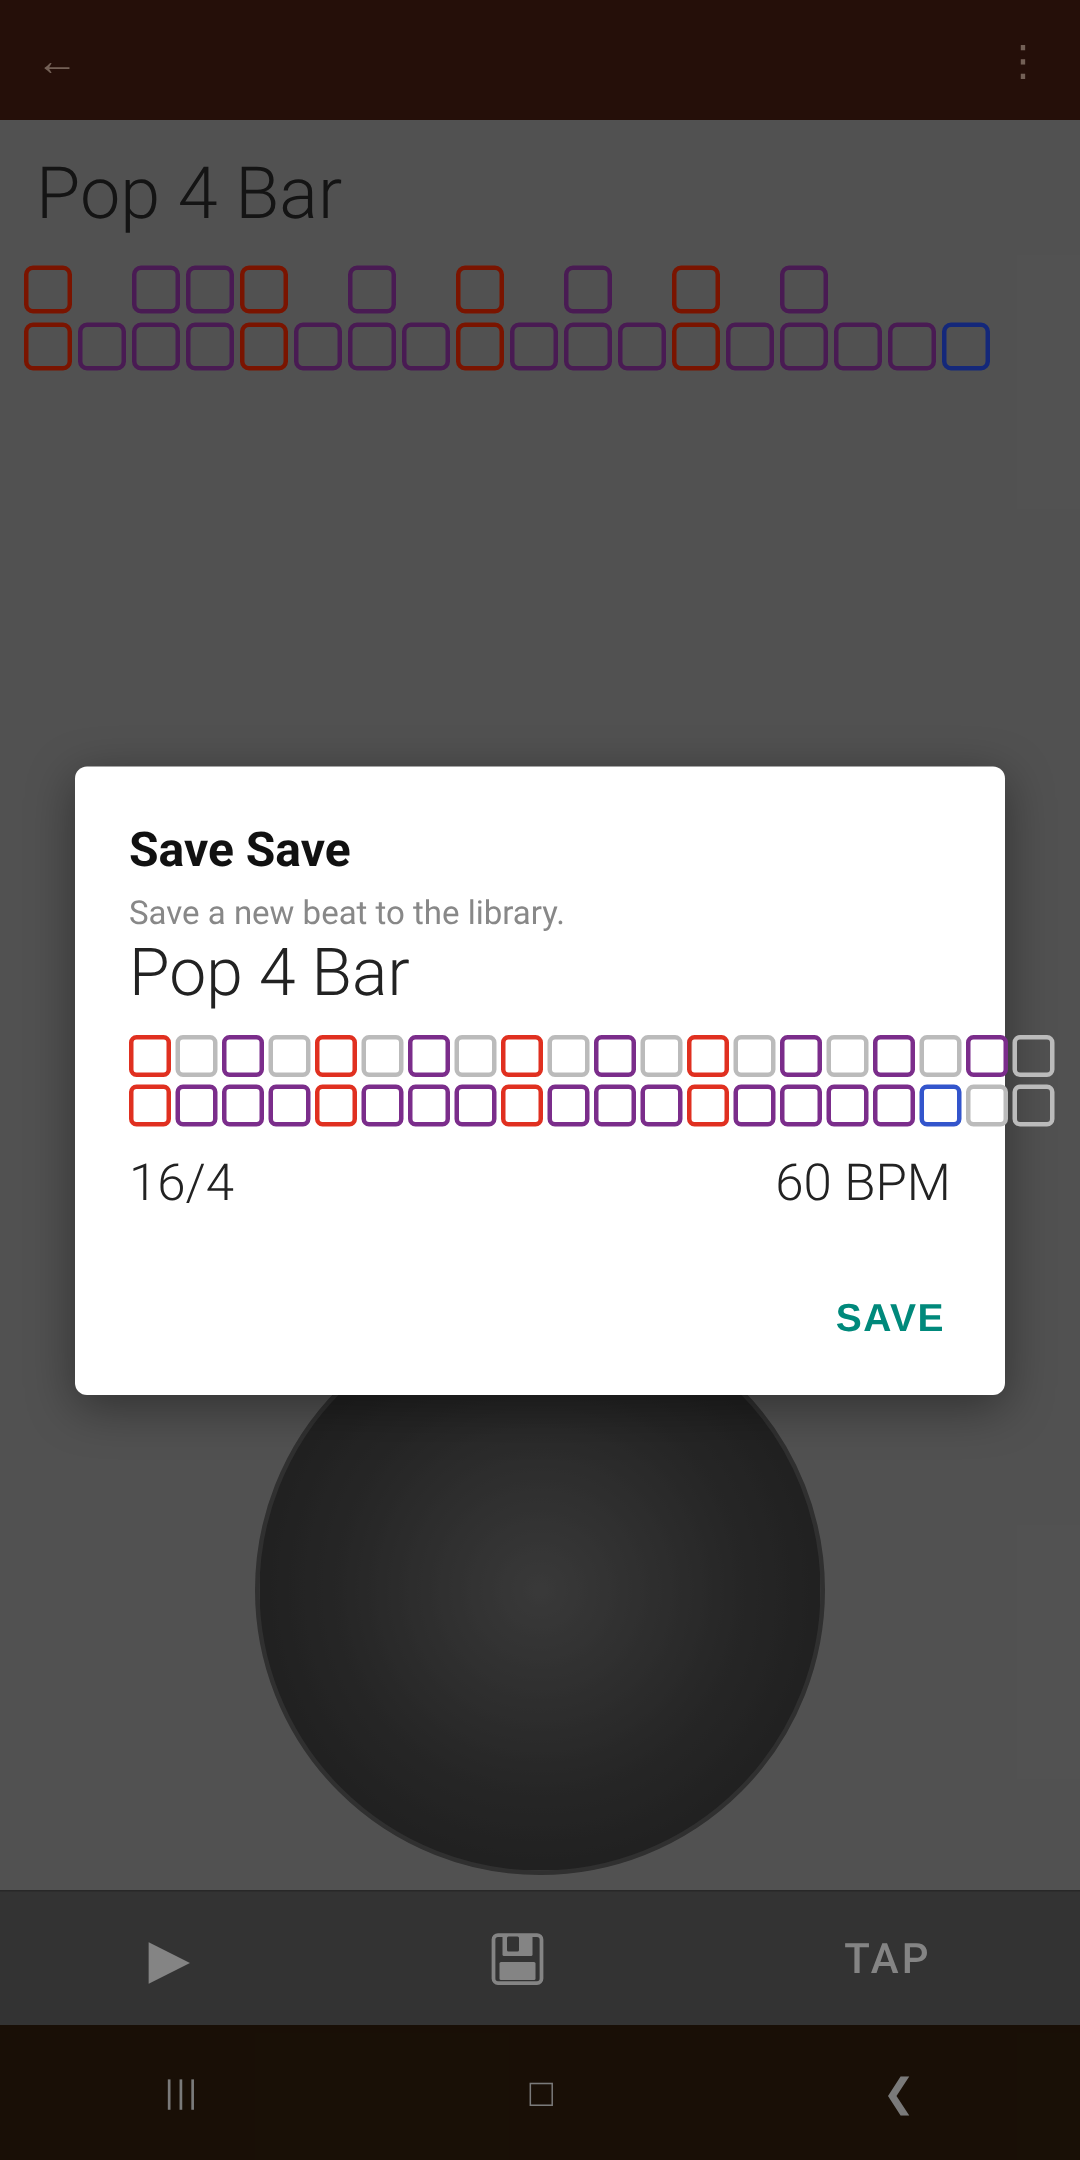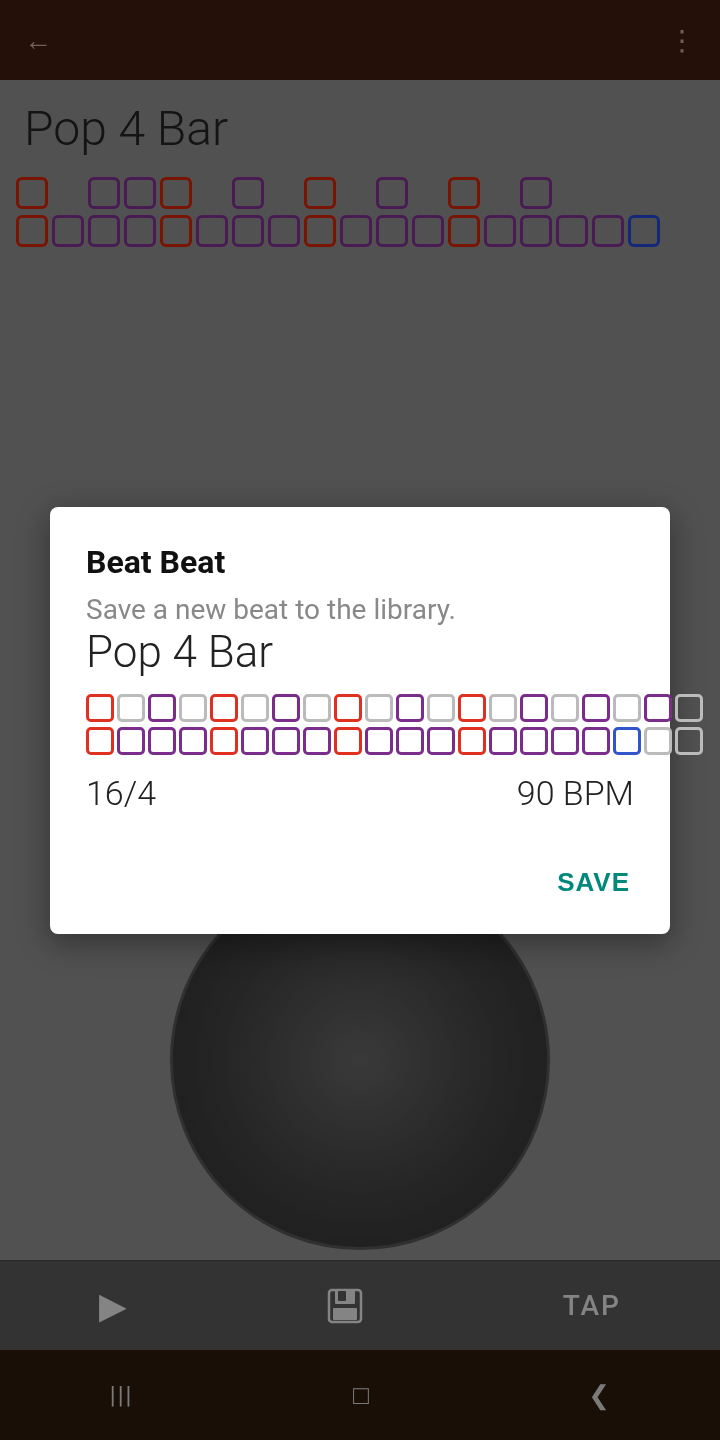--- a/index.html
+++ b/index.html
@@ -155,21 +155,21 @@
     }
 
     .dialog-title {
       font-size: 32px;
       font-weight: 700;
       color: #111111;
       margin-bottom: 12px;
     }
 
     .dialog-subtitle {
-      font-size: 28px;
+      font-size: 22px;
       color: #888888;
       font-weight: 400;
     }
 
     .dialog-beat-name {
       font-size: 44px;
       font-weight: 300;
       color: #222222;
       margin-bottom: 16px;
     }
@@ -307,21 +307,21 @@
 </div>
 
 <div class="nav-bar">
   <span class="nav-icon" style="font-size:24px; letter-spacing:2px;">|||</span>
   <span class="nav-icon" style="font-size:26px;">□</span>
   <span class="nav-icon" style="font-size:26px;">❮</span>
 </div>
 
 <div class="overlay">
   <div class="dialog">
-    <div class="dialog-title">Beat Beat</div>
+    <div class="dialog-title">Save Save</div>
     <div class="dialog-subtitle">Save a new beat to the library.</div>
     <div class="dialog-beat-name">Pop 4 Bar</div>
 
     <div class="dialog-beat-grid" id="dialog-grid">
         <div class="dialog-beat-row">
           <div class="dialog-beat-cell" style="border-color: rgb(224, 48, 32);"></div>
           <div class="dialog-beat-cell" style="border-color: rgb(187, 187, 187);"></div>
           <div class="dialog-beat-cell" style="border-color: rgb(123, 45, 139);"></div>
           <div class="dialog-beat-cell" style="border-color: rgb(187, 187, 187);"></div>
           <div class="dialog-beat-cell" style="border-color: rgb(224, 48, 32);"></div>
@@ -360,20 +360,20 @@
           <div class="dialog-beat-cell" style="border-color: rgb(123, 45, 139);"></div>
           <div class="dialog-beat-cell" style="border-color: rgb(123, 45, 139);"></div>
           <div class="dialog-beat-cell" style="border-color: rgb(51, 85, 204);"></div>
           <div class="dialog-beat-cell" style="border-color: rgb(187, 187, 187);"></div>
           <div class="dialog-beat-cell" style="border-color: rgb(187, 187, 187);"></div>
         </div>
       </div>
 
     <div class="beat-info">
       <span class="beat-time-sig">16/4</span>
-      <span class="beat-bpm">90 BPM</span>
+      <span class="beat-bpm">60 BPM</span>
     </div>
 
     <div class="dialog-actions">
       <button class="dialog-btn">SAVE</button>
     </div>
   </div>
 </div>
 
 </body></html>

